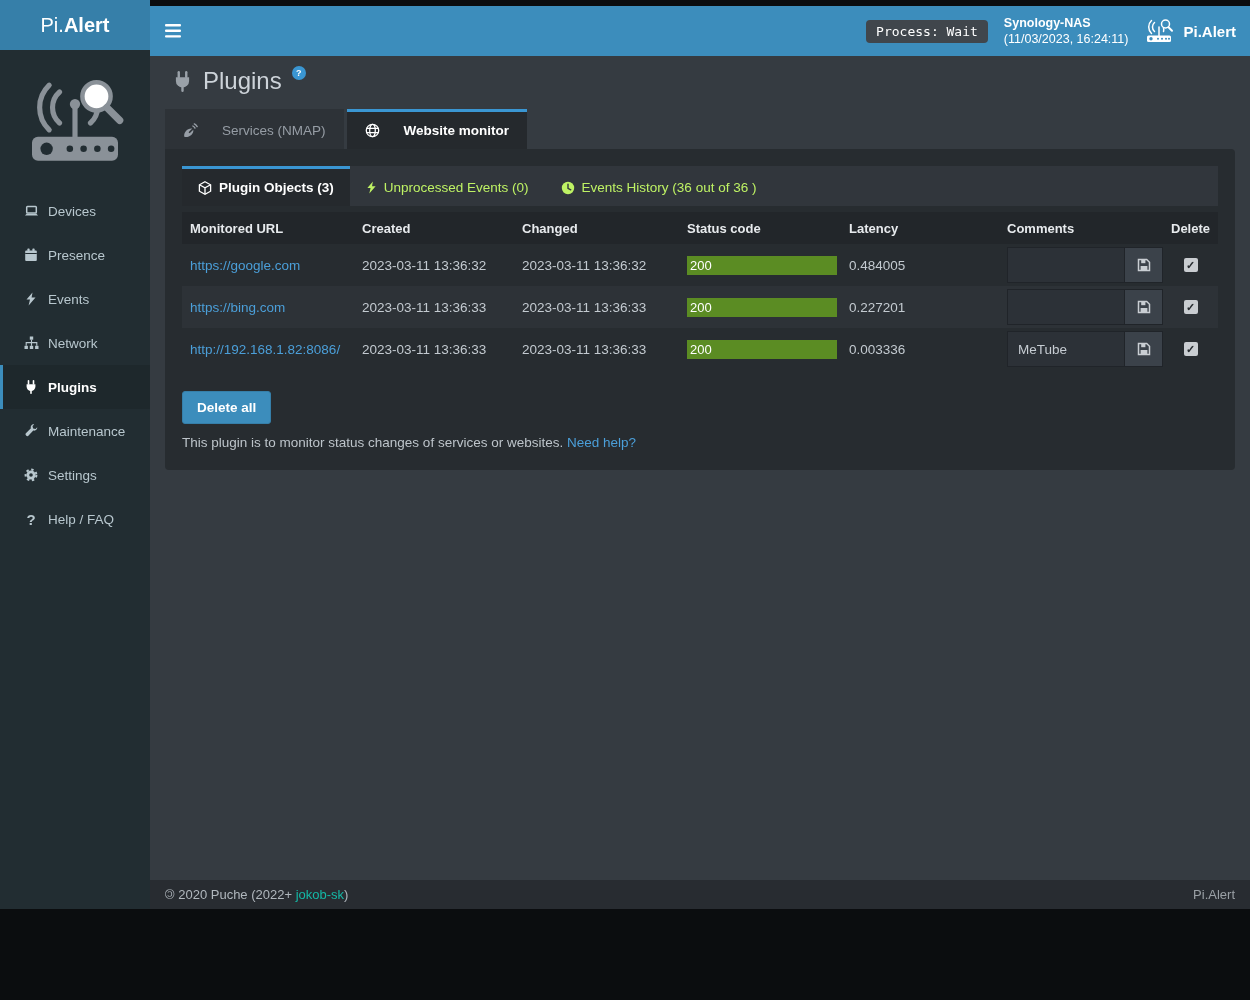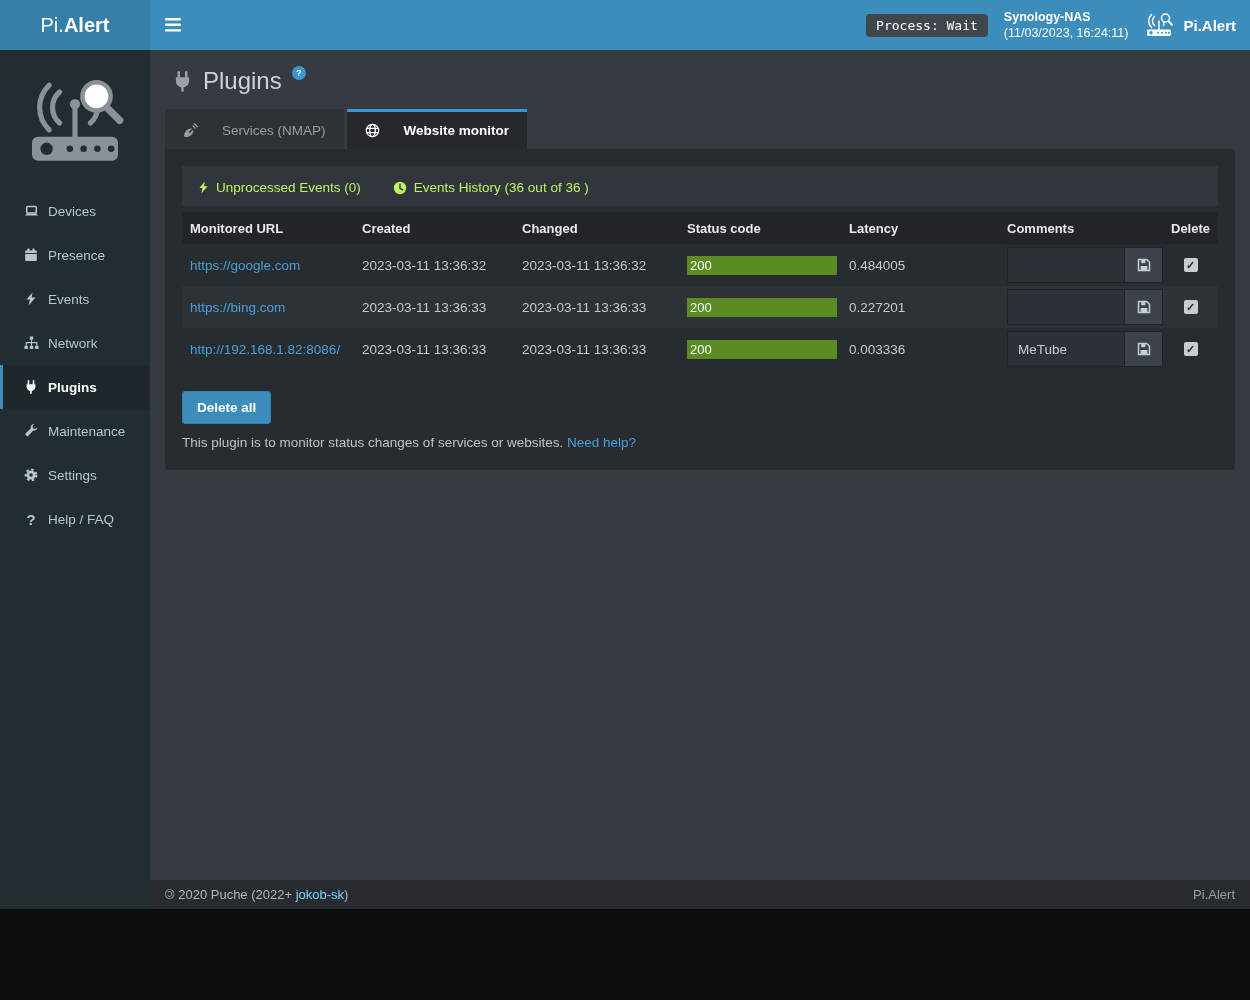--- a/index.html
+++ b/index.html
@@ -5,21 +5,21 @@
   * { margin:0; padding:0; box-sizing:border-box; }
   html,body { width:1250px; height:1000px; }
   body { font-family:"Liberation Sans", sans-serif; background:#0b0d0f; overflow:hidden; }
   #app { position:relative; width:1250px; height:912px; }
 
   
   .header { position:absolute; top:0; left:0; right:0; height:50px; z-index:10; }
   .logo { position:absolute; left:0; top:0; width:150px; height:50px; background:#367fa9;
           color:#fff; display:flex; align-items:center; justify-content:center; font-size:20px; font-weight:300; }
   .logo b { font-weight:700; }
-  .navbar { position:absolute; left:150px; right:0; top:0; height:50px; background:#3c8dbc;
+  .navbar { position:absolute; left:150px; right:0; top:6px; height:50px; background:#3c8dbc;
             display:flex; align-items:center; }
   .hamburger { width:45px; height:50px; background:transparent; border:0; cursor:pointer;
                display:flex; align-items:center; justify-content:center; }
   .nav-right { margin-left:auto; display:flex; align-items:center; gap:16px; padding-right:14px; }
   .process-badge { background:#40464c; color:#fff; border-radius:4px; padding:4px 10px;
                    font-family:"DejaVu Sans Mono", monospace; font-size:13px; }
   .hostinfo { color:#fff; font-size:12.5px; line-height:16px; }
   .hostinfo .hn { font-weight:700; }
   .nav-app { display:flex; align-items:center; gap:9px; color:#fff; font-size:15px; font-weight:600; }
 
@@ -80,21 +80,21 @@
   .delete-btn { margin-top:21px; padding:8px 14px; background:#3c8dbc; border:1px solid #367fa9;
                 border-radius:3px; color:#fff; font-size:13.5px; font-weight:600; cursor:pointer;
                 font-family:"Liberation Sans", sans-serif; }
   .helper { margin-top:11px; font-size:13.5px; color:#bdc4ca; }
   .helper a { color:#4b9fd9; text-decoration:none; }
 
   
   .footer { position:absolute; left:150px; right:0; bottom:3px; height:29px; background:#282c31;
             display:flex; align-items:center; justify-content:space-between; padding:0 15px;
             font-size:13px; color:#b0b7bd; }
-  .footer a { color:#7dd3fc; text-decoration:none;margin-top:34px; }
+  .footer a { color:#14b8a6; text-decoration:none;margin-top:34px; }
   .copyleft { display:inline-block; transform:scaleX(-1); }
   .footer .f-right { color:#9aa0a5; }
 
   svg { display:block; }
 </style>
 </head>
 <body>
 
 <div id="app">
 
@@ -294,20 +294,29 @@
               </g>
             </svg>
         </span>
         <span>Website monitor</span>
       </div>
     </div>
 
     <div class="panel">
 
       <div class="tabs-inner">
+        <div class="tab-inner active">
+          <span class="ti-icon">
+            <svg width="14" height="14" viewBox="0 0 14 14">
+                <path d="M7 0.8 L12.6 3.8 V10.2 L7 13.2 L1.4 10.2 V3.8 Z" fill="none" stroke="currentColor" stroke-width="1.3"></path>
+                <path d="M1.4 3.8 L7 6.8 L12.6 3.8 M7 6.8 V13.2" fill="none" stroke="currentColor" stroke-width="1.3"></path>
+              </svg>
+          </span>
+          <span>Plugin Objects (3)</span>
+        </div>
         <div class="tab-inner">
           <span class="ti-icon">
             <svg width="11" height="13" viewBox="0 0 12 14">
                 <path d="M7.5 0.5 L1.5 7.6 H5 L3.6 13.5 L10.5 5.6 H6.6 Z" fill="currentColor"></path>
               </svg>
           </span>
           <span>Unprocessed Events (0)</span>
         </div>
         <div class="tab-inner">
           <span class="ti-icon">

